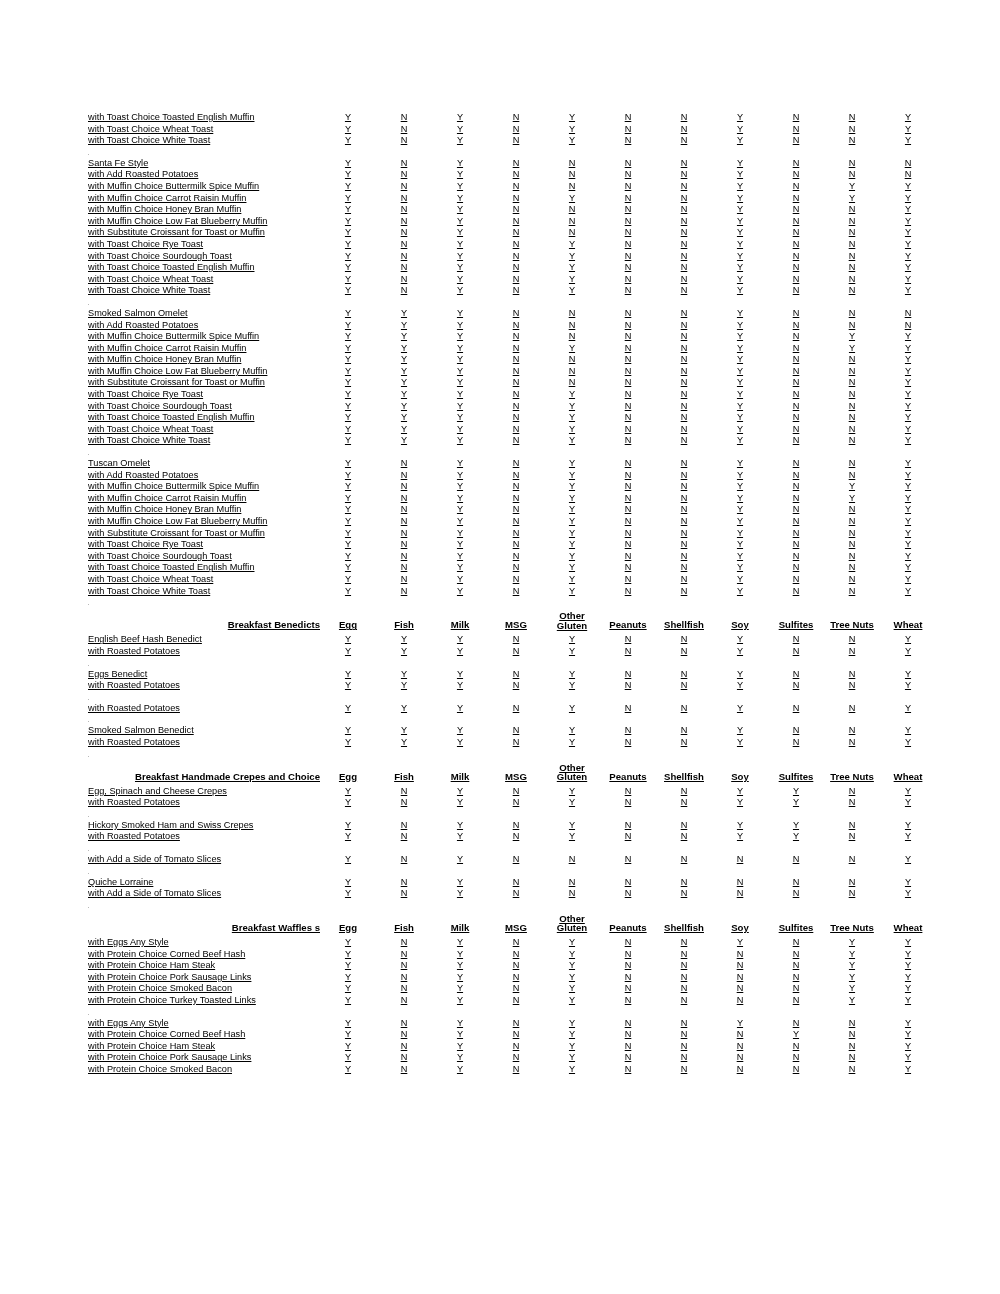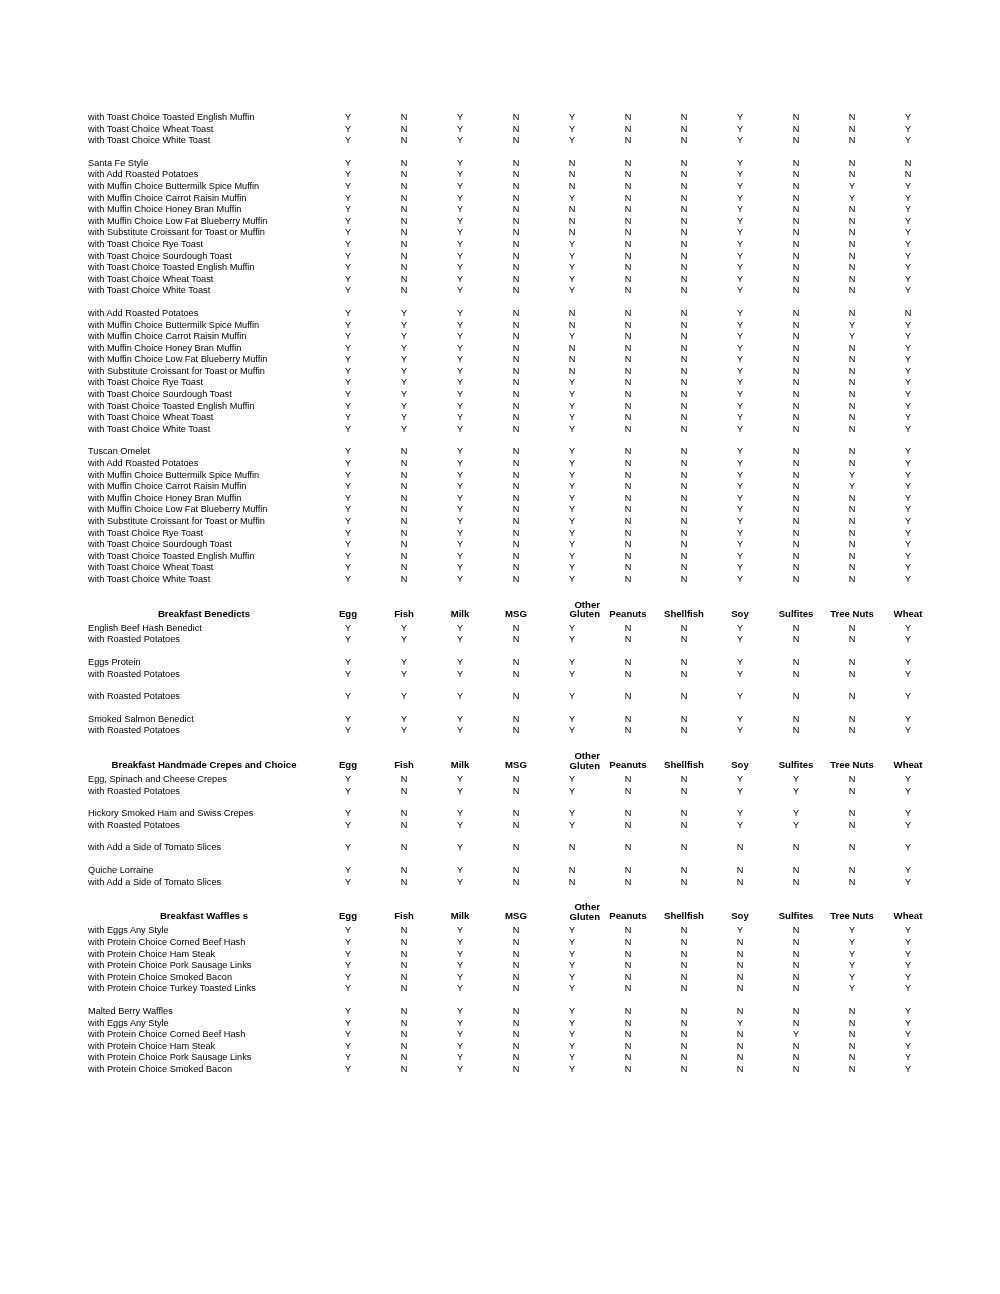--- a/index.html
+++ b/index.html
@@ -17,20 +17,21 @@
     position: relative;
     width: 1000px;
     min-height: 1294px;
     box-sizing: border-box;
     padding: 112px 80px 40px 88px;
   }
   table.allergen {
     border-collapse: collapse;
     width: 100%;
     table-layout: fixed;
+    text-decoration: underline;
   }
   table.allergen td, table.allergen th {
     padding: 0;
     margin: 0;
     font-weight: normal;
     vertical-align: top;
   }
   
   col.c-name { width: 232px; }
   col.c-val  { width: 56px; }
@@ -58,31 +59,30 @@
   
   tr.header-row td {
     font-size: 9.6px;
     font-weight: bold;
     line-height: 11px;
     padding-top: 3px;
     padding-bottom: 4px;
     vertical-align: bottom;
   }
   tr.header-row td.name {
-    text-align: center;
+    text-align: right;
     padding-left: 0;
   }
   tr.header-row td.val {
     text-align: center;
   }
   .two-line {
     display: block;
     line-height: 9.6px;
     font-weight: bold;
-    text-align: right;
   }
   .two-line span {
     display: block;
   }
 </style>
 </head>
 <body>
 
 <div class="page">
   <table class="allergen">
@@ -311,20 +311,34 @@
           <td class="val">N</td>
           <td class="val">Y</td>
           <td class="val">N</td>
           <td class="val">N</td>
           <td class="val">Y</td>
         </tr>
         <tr class="spacer">
           <td colspan="12">&nbsp;</td>
         </tr>
         <tr class="row">
+          <td class="name">Smoked Salmon Omelet</td>
+          <td class="val">Y</td>
+          <td class="val">Y</td>
+          <td class="val">Y</td>
+          <td class="val">N</td>
+          <td class="val">N</td>
+          <td class="val">N</td>
+          <td class="val">N</td>
+          <td class="val">Y</td>
+          <td class="val">N</td>
+          <td class="val">N</td>
+          <td class="val">N</td>
+        </tr>
+        <tr class="row">
           <td class="name">with Add Roasted Potatoes</td>
           <td class="val">Y</td>
           <td class="val">Y</td>
           <td class="val">Y</td>
           <td class="val">N</td>
           <td class="val">N</td>
           <td class="val">N</td>
           <td class="val">N</td>
           <td class="val">Y</td>
           <td class="val">N</td>
@@ -689,21 +703,21 @@
           <td class="val">N</td>
           <td class="val">Y</td>
           <td class="val">N</td>
           <td class="val">N</td>
           <td class="val">Y</td>
         </tr>
         <tr class="spacer">
           <td colspan="12">&nbsp;</td>
         </tr>
         <tr class="row">
-          <td class="name">Eggs Protein</td>
+          <td class="name">Eggs Benedict</td>
           <td class="val">Y</td>
           <td class="val">Y</td>
           <td class="val">Y</td>
           <td class="val">N</td>
           <td class="val">Y</td>
           <td class="val">N</td>
           <td class="val">N</td>
           <td class="val">Y</td>
           <td class="val">N</td>
           <td class="val">N</td>
@@ -1003,34 +1017,20 @@
           <td class="val">N</td>
           <td class="val">N</td>
           <td class="val">N</td>
           <td class="val">Y</td>
           <td class="val">Y</td>
         </tr>
         <tr class="spacer">
           <td colspan="12">&nbsp;</td>
         </tr>
         <tr class="row">
-          <td class="name">Malted Berry Waffles</td>
-          <td class="val">Y</td>
-          <td class="val">N</td>
-          <td class="val">Y</td>
-          <td class="val">N</td>
-          <td class="val">Y</td>
-          <td class="val">N</td>
-          <td class="val">N</td>
-          <td class="val">N</td>
-          <td class="val">N</td>
-          <td class="val">N</td>
-          <td class="val">Y</td>
-        </tr>
-        <tr class="row">
           <td class="name">with Eggs Any Style</td>
           <td class="val">Y</td>
           <td class="val">N</td>
           <td class="val">Y</td>
           <td class="val">N</td>
           <td class="val">Y</td>
           <td class="val">N</td>
           <td class="val">N</td>
           <td class="val">Y</td>
           <td class="val">N</td>

